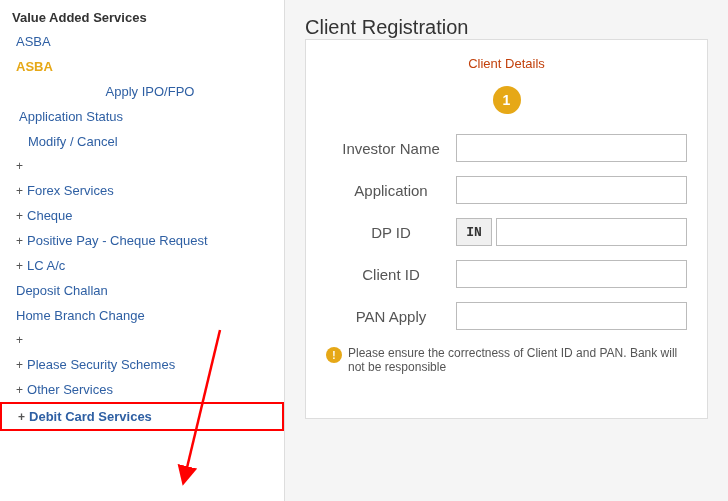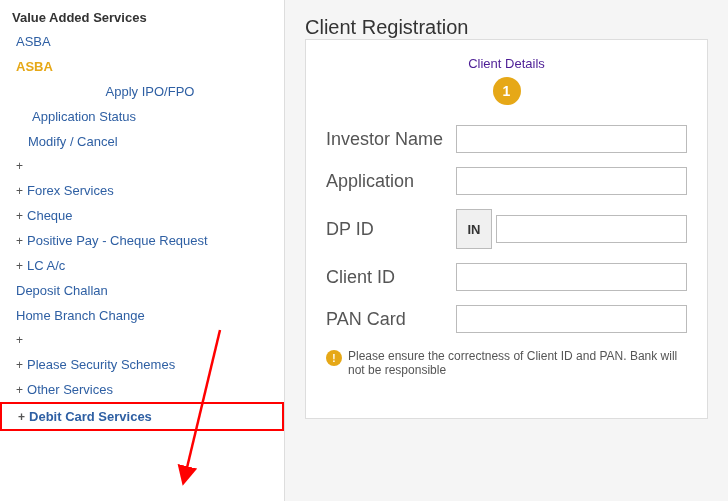--- a/index.html
+++ b/index.html
@@ -83,22 +83,22 @@
       min-height: 380px;
     }
 
     .step-header {
       text-align: center;
       margin-bottom: 20px;
     }
 
     .step-header .step-label {
       font-size: 13px;
-      color: #4c1d95;
-      margin-bottom: 6px;
+      color: #c2410c;
+      margin-bottom: 15px;
     }
 
     .step-circle {
       display: inline-flex;
       align-items: center;
       justify-content: center;
       width: 28px;
       height: 28px;
       border-radius: 50%;
       background: #e6a817;
@@ -109,51 +109,53 @@
 
     .form-row {
       display: flex;
       align-items: center;
       margin-bottom: 14px;
     }
 
     .form-label {
       width: 130px;
       color: #555;
-      font-size: 18px;
+      font-size: 15px;
+      text-align: center;
     }
 
     .form-input {
       flex: 1;
       height: 28px;
       border: 1px solid #bbb;
       background: #fff;
       padding: 0 6px;
       font-size: 13px;
       color: #333;
     }
 
     .dp-id-row {
       display: flex;
       align-items: center;
       gap: 4px;
       flex: 1;
     }
 
     .dp-id-prefix {
-      height: 40px;
+      height: 28px;
       width: 36px;
       border: 1px solid #bbb;
       background: #f0f0f0;
       display: flex;
       align-items: center;
       justify-content: center;
       font-size: 13px;
       color: #333;
       font-weight: bold;
+      font-family: Liberation Mono, monospace;
     }
 
     .dp-id-input {
       flex: 1;
       height: 28px;
       border: 1px solid #bbb;
       background: #fff;
       padding: 0 6px;
       font-size: 13px;
     }
@@ -207,21 +209,21 @@
 
     <div class="sidebar-item plain">
       <span>ASBA</span>
     </div>
     <div class="sidebar-item active">
       <span>ASBA</span>
     </div>
     <div class="sidebar-item plain" style="padding-left:28px;justify-content:center;">
       <span>Apply IPO/FPO</span>
     </div>
-    <div class="sidebar-item plain" style="padding-left:32px;">
+    <div class="sidebar-item plain" style="padding-left:19px;">
       <span>Application Status</span>
     </div>
     <div class="sidebar-item plain" style="padding-left:28px;text-align:right;">
       <span>Modify / Cancel</span>
     </div>
     <div class="sidebar-item plain">
       <span class="plus">+</span>
     </div>
     <div class="sidebar-item plain">
       <span class="plus">+</span>
@@ -299,21 +301,21 @@
         <input class="dp-id-input" type="text" style="">
       </div>
     </div>
 
     <div class="form-row">
       <label class="form-label">Client ID</label>
       <input class="form-input" type="text" style="">
     </div>
 
     <div class="form-row">
-      <label class="form-label">PAN Card</label>
+      <label class="form-label">PAN Apply</label>
       <input class="form-input" type="text" style="">
     </div>
 
     <div class="notice-bar">
       <span class="notice-icon">!</span>
       <span>Please ensure the correctness of Client ID and PAN. Bank will not be responsible</span>
     </div>
   </div>
 </div>
 

